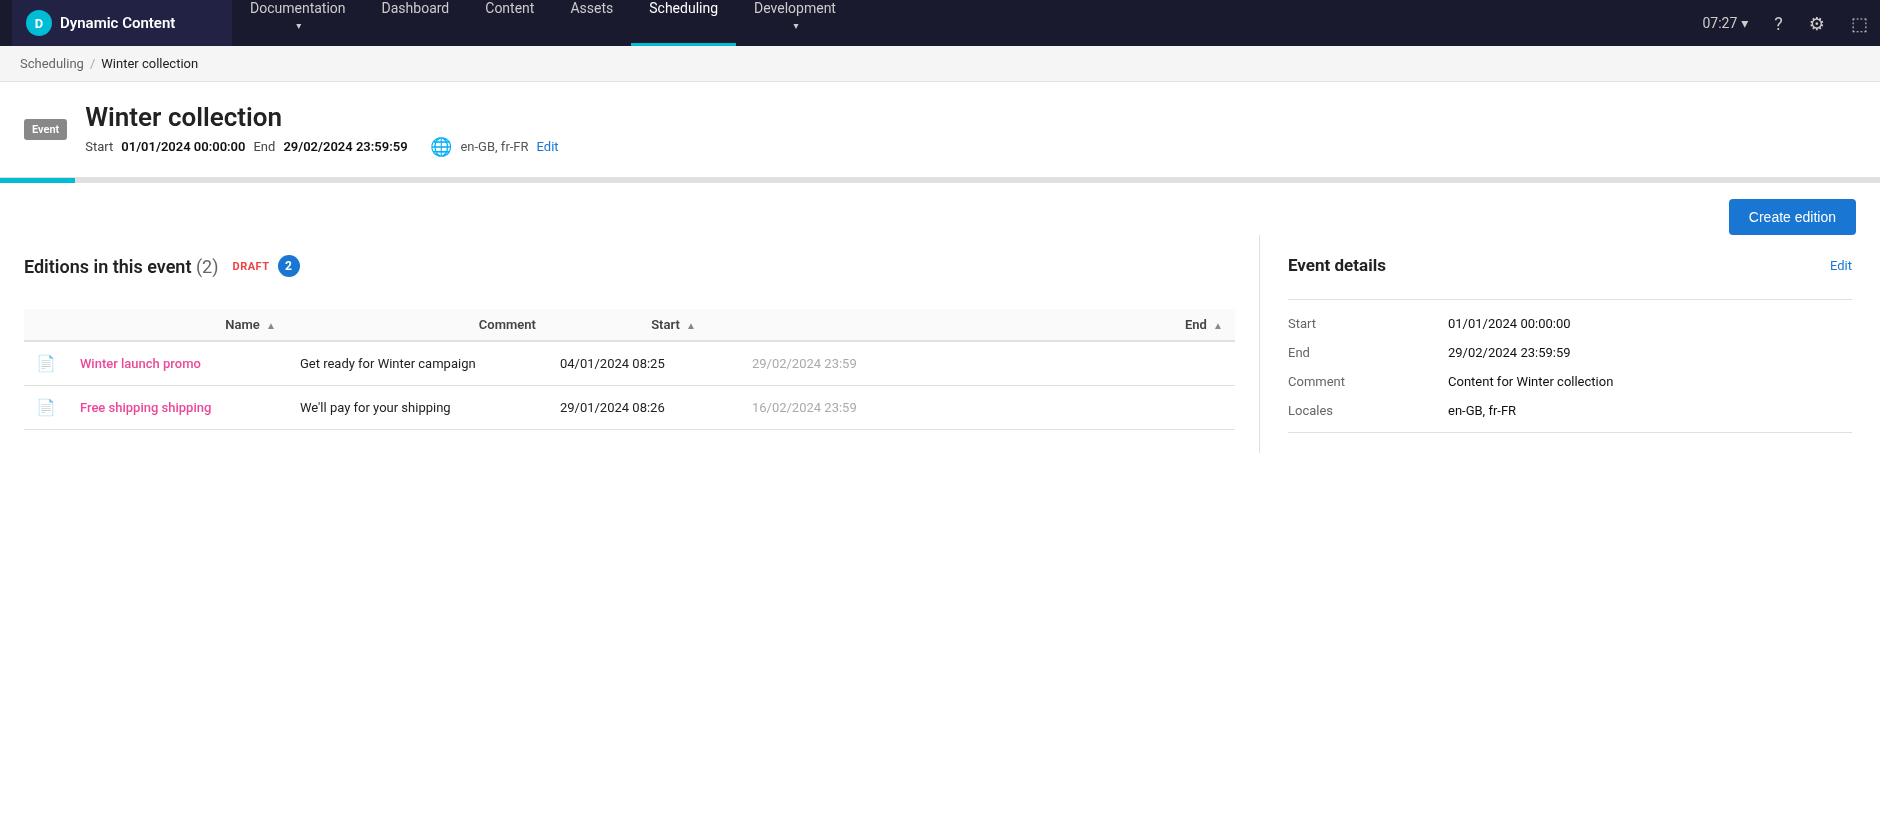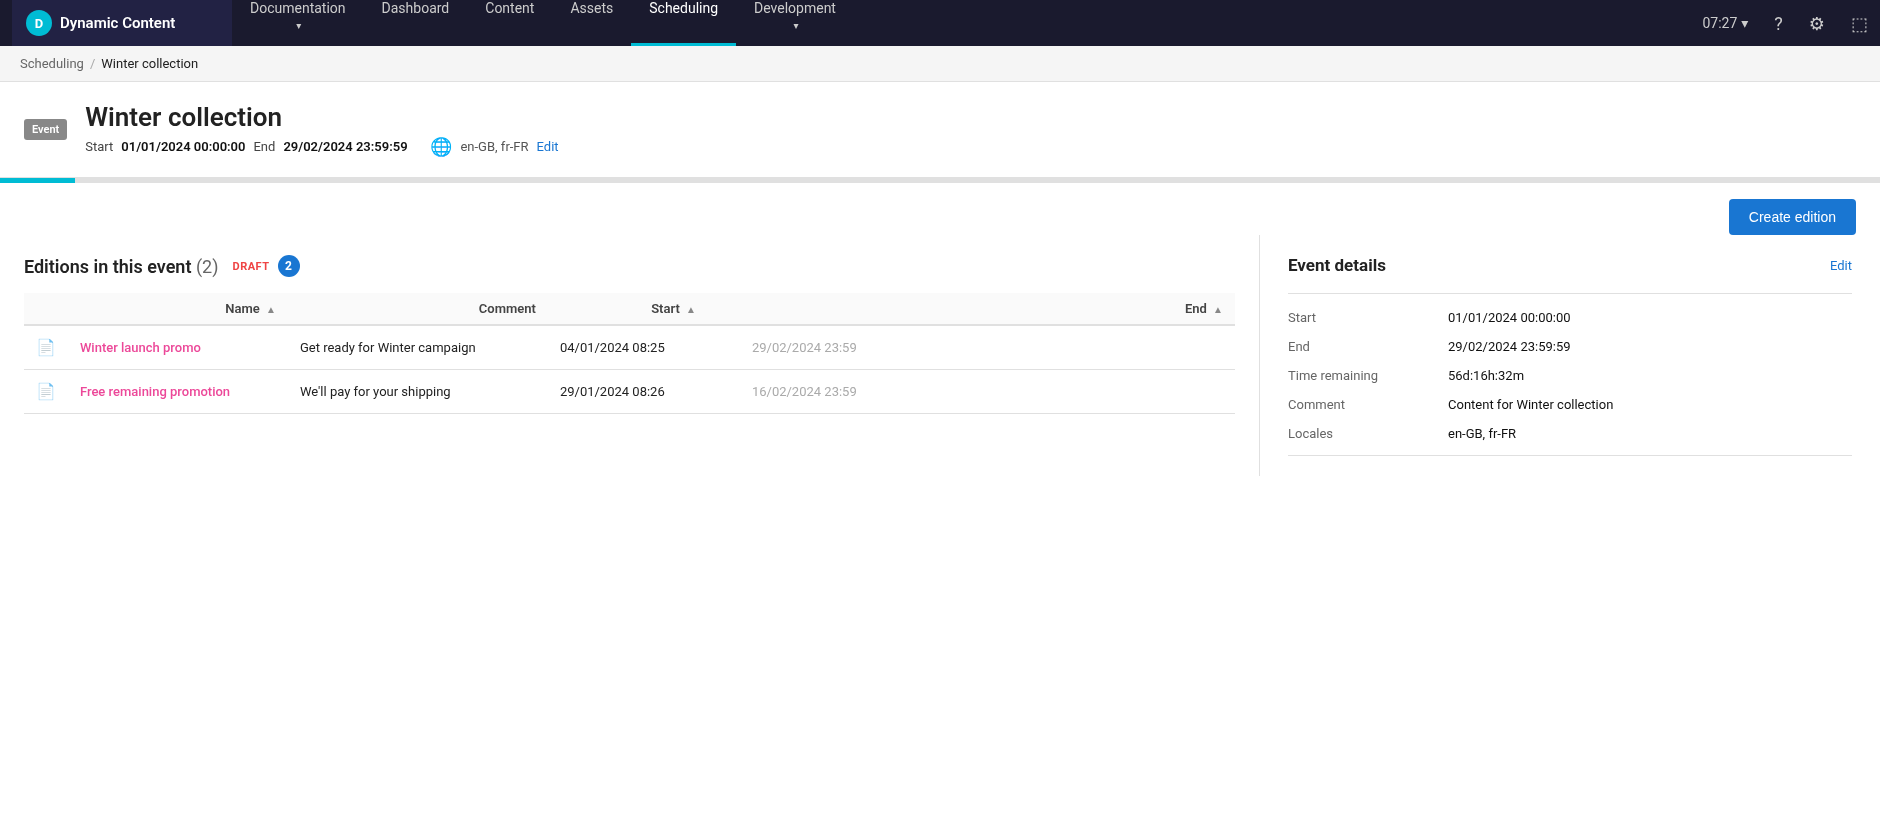--- a/index.html
+++ b/index.html
@@ -76,21 +76,21 @@
     
     .main-content { display: flex; padding: 0; }
 
     
     .left-panel { flex: 1; padding: 20px 24px; border-right: 1px solid #e0e0e0; min-width: 0; }
 
     
     .right-panel { width: 620px; padding: 20px 28px; }
 
     
-    .editions-header { display: flex; align-items: center; gap: 14px; margin-bottom: 16px; }
+    .editions-header { display: flex; align-items: center; gap: 14px; margin-bottom: 32px; }
     .editions-title { font-size: 18px; font-weight: 600; }
     .editions-count { color: #666; font-weight: normal; font-size: 18px; }
     .draft-badge-wrap { display: flex; align-items: center; gap: 8px; }
     .draft-label { font-size: 11px; font-weight: 700; color: #ef4444; letter-spacing: 0.5px; }
     .draft-count { background: #1976d2; color: #fff; border-radius: 50%; width: 22px; height: 22px; display: flex; align-items: center; justify-content: center; font-size: 12px; font-weight: 700; }
 
     
     .create-btn-row { display: flex; justify-content: flex-end; padding: 16px 24px 0; }
     .create-edition-btn {
       background: #1976d2; color: #fff; border: none; border-radius: 4px;
@@ -108,21 +108,21 @@
     .editions-table td {
       padding: 12px 12px; border-bottom: 1px solid #e0e0e0;
       font-size: 13px;
     }
     .doc-icon { color: #888; font-size: 16px; }
     .edition-name { color: #ec4899; cursor: pointer; font-weight: 500; }
     .end-date-muted { color: #aaa; margin-left: 32px; }
     .th-icon { width: 36px; }
 
     
-    .event-details-header { display: flex; align-items: center; justify-content: space-between; margin-bottom: 18px; }
+    .event-details-header { display: flex; align-items: center; justify-content: space-between; margin-bottom: 24px; }
     .event-details-title { font-size: 17px; font-weight: 700; }
     .details-edit-link { color: #1976d2; font-size: 13px; cursor: pointer; }
     .details-divider { border: none; border-top: 1px solid #e0e0e0; margin-bottom: 16px; }
     .details-row { display: flex; margin-bottom: 14px; }
     .details-label { width: 160px; font-size: 13px; color: #666; flex-shrink: 0; }
     .details-value { font-size: 13px; color: #111; }
 
     
     .attachments-header { font-size: 17px; font-weight: 700; margin-top: 28px; margin-bottom: 8px; }
     .attachments-divider { border: none; border-top: 1px solid #e0e0e0; }
@@ -253,21 +253,21 @@
           </td>
           <td class="col-end">
             <span class="end-date-muted">29/02/2024 23:59</span>
           </td>
         </tr>
         <tr>
           <td class="col-icon">
             <span class="doc-icon">📄</span>
           </td>
           <td class="col-name">
-            <a class="edition-name">Free remaining promotion</a>
+            <a class="edition-name">Free shipping shipping</a>
           </td>
           <td class="col-comment">
             <span>We'll pay for your shipping</span>
           </td>
           <td class="col-start">
             <span>29/01/2024 08:26</span>
           </td>
           <td class="col-end">
             <span class="end-date-muted">16/02/2024 23:59</span>
           </td>
@@ -285,24 +285,20 @@
 
     <div class="details-row">
       <span class="details-label">Start</span>
       <span class="details-value">01/01/2024 00:00:00</span>
     </div>
     <div class="details-row">
       <span class="details-label">End</span>
       <span class="details-value">29/02/2024 23:59:59</span>
     </div>
     <div class="details-row">
-      <span class="details-label">Time remaining</span>
-      <span class="details-value">56d:16h:32m</span>
-    </div>
-    <div class="details-row">
       <span class="details-label">Comment</span>
       <span class="details-value">Content for Winter collection</span>
     </div>
     <div class="details-row">
       <span class="details-label">Locales</span>
       <span class="details-value">en-GB, fr-FR</span>
     </div>
 
     <hr class="attachments-divider">
   </div>

